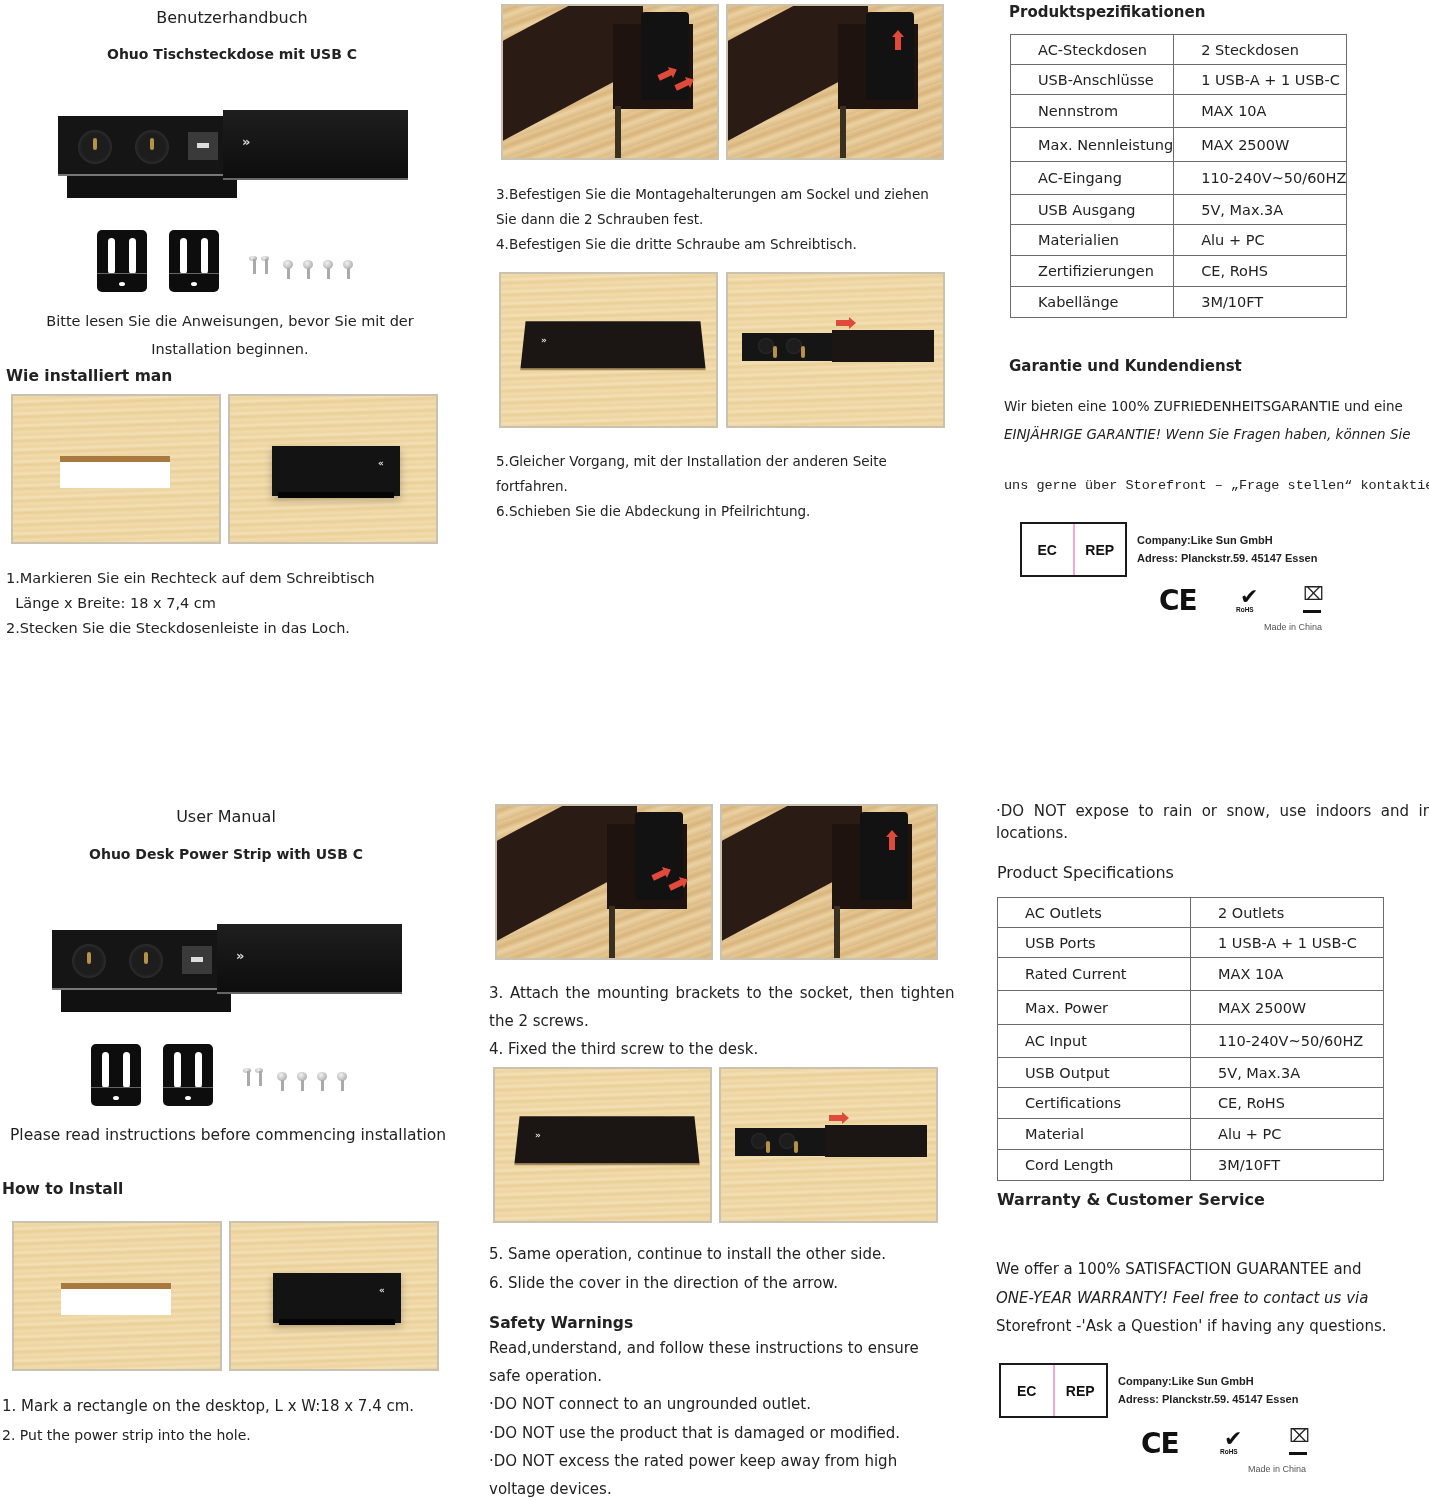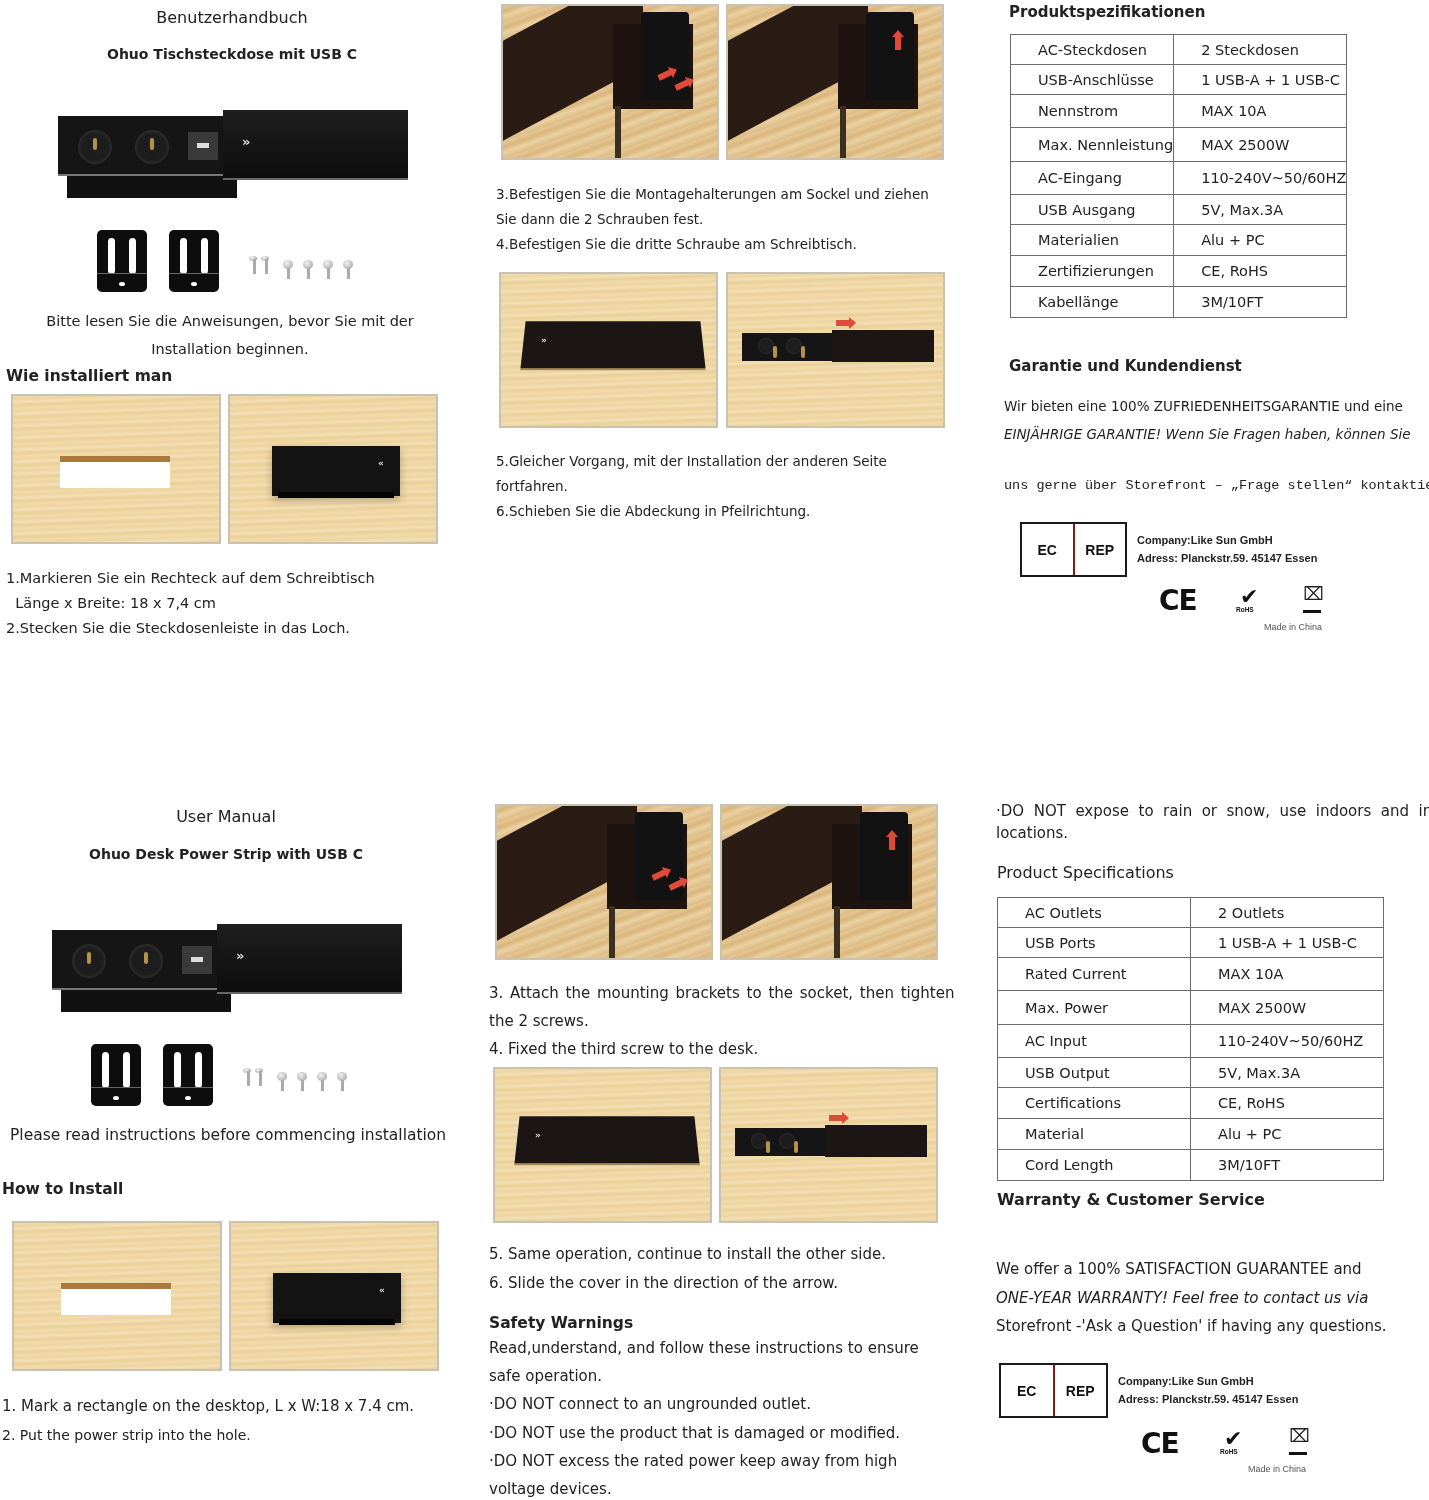--- a/index.html
+++ b/index.html
@@ -39,21 +39,21 @@
   .screw .shaft { position:absolute; left:4px; top:8px; width:3px; height:11px; background: #aaa; }
 
   
   table.spec { position: absolute; border-collapse: collapse; }
   table.spec td { border: 1.5px solid #6b6b6b; font-family: "DejaVu Sans", sans-serif; font-size: 14.5px; color: #222; padding: 0 0 0 27px; white-space: nowrap; }
   table.spec td.v { padding-left: 27px; }
 
   
   .ecrep { position:absolute; border: 2px solid #1a1a1a; display:flex; }
   .ecrep div { flex: 1; display:flex; align-items:center; justify-content:center; font-family: "Liberation Sans", sans-serif; font-weight: bold; font-size: 14px; color:#111; }
-  .ecrep div + div { border-left: 2px solid #7f1d1d; }
+  .ecrep div + div { border-left: 2px solid #f9a8d4; }
   .ce { position:absolute; font-family: "DejaVu Sans", sans-serif; font-size: 28px; font-weight: bold; color:#111; letter-spacing: -1px; }
   .rohs { position:absolute; width: 30px; height: 30px; }
   .rohs .chk { position:absolute; left: 4px; top: -2px; font-size: 22px; color:#111; font-weight: bold; font-family: "DejaVu Sans", sans-serif; }
   .rohs .lbl { position:absolute; left: 0px; top: 20px; font-size: 6.5px; font-weight: bold; font-family: "Liberation Sans", sans-serif; color:#111; }
   .weee { position:absolute; width: 22px; height: 30px; }
   .weee .x { position:absolute; left: 2px; top: -3px; font-size: 18px; color:#222; font-family: "DejaVu Sans", sans-serif; }
   .weee .bar { position:absolute; left: 2px; top: 24px; width: 18px; height: 3px; background:#111; }
   .made { position:absolute; font-family: "Liberation Sans", sans-serif; font-size: 9px; color:#555; }
 
   .arrow-red { position:absolute; width: 14px; height: 6px; background:#e04a3a; }

